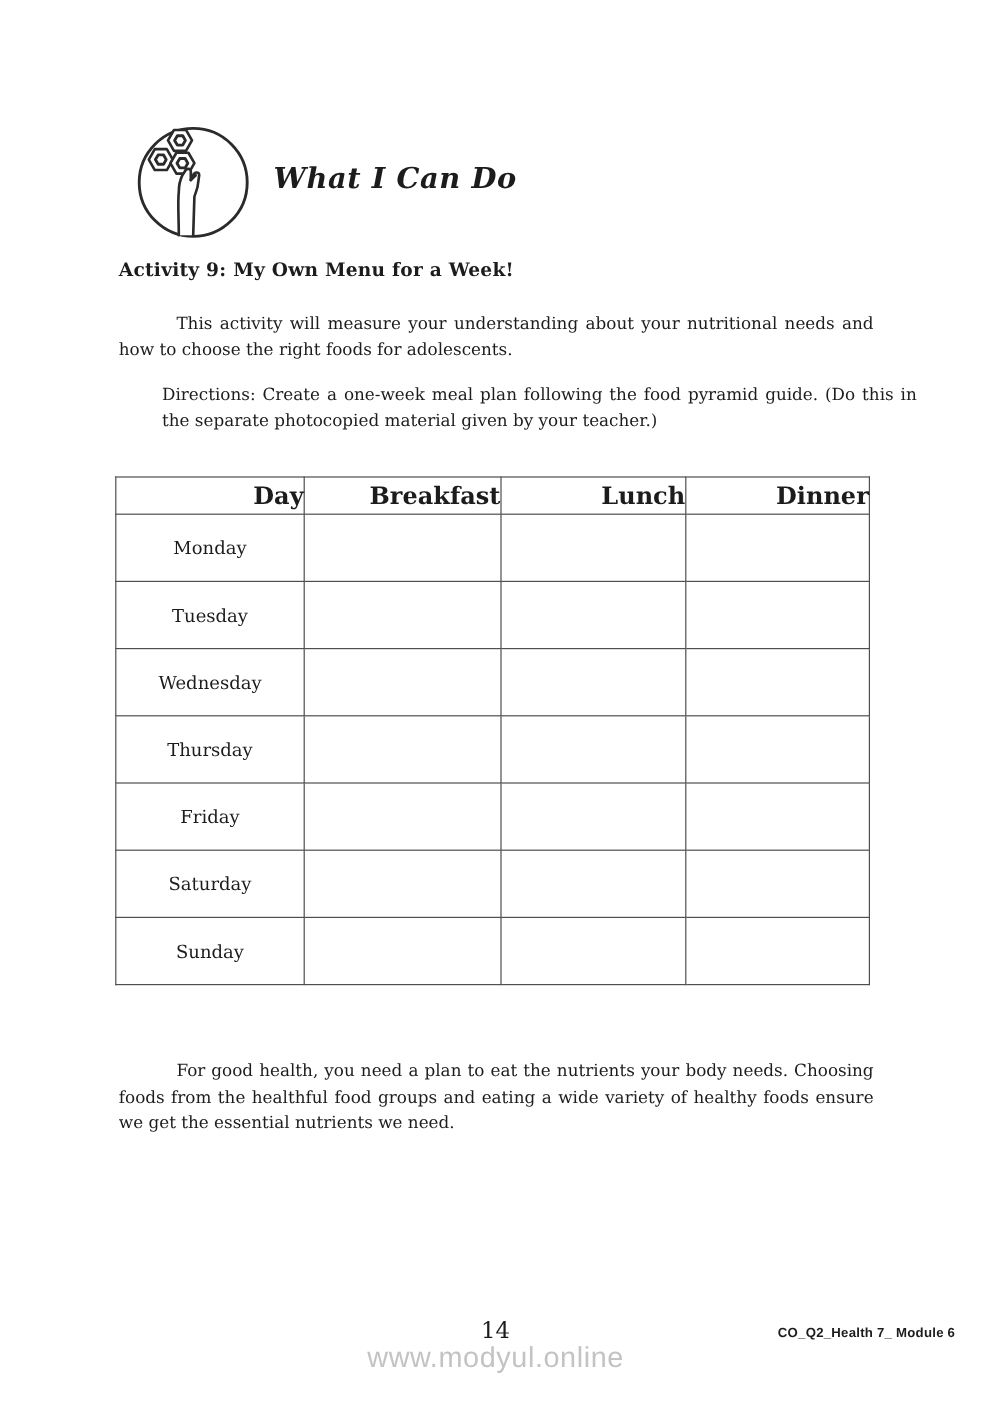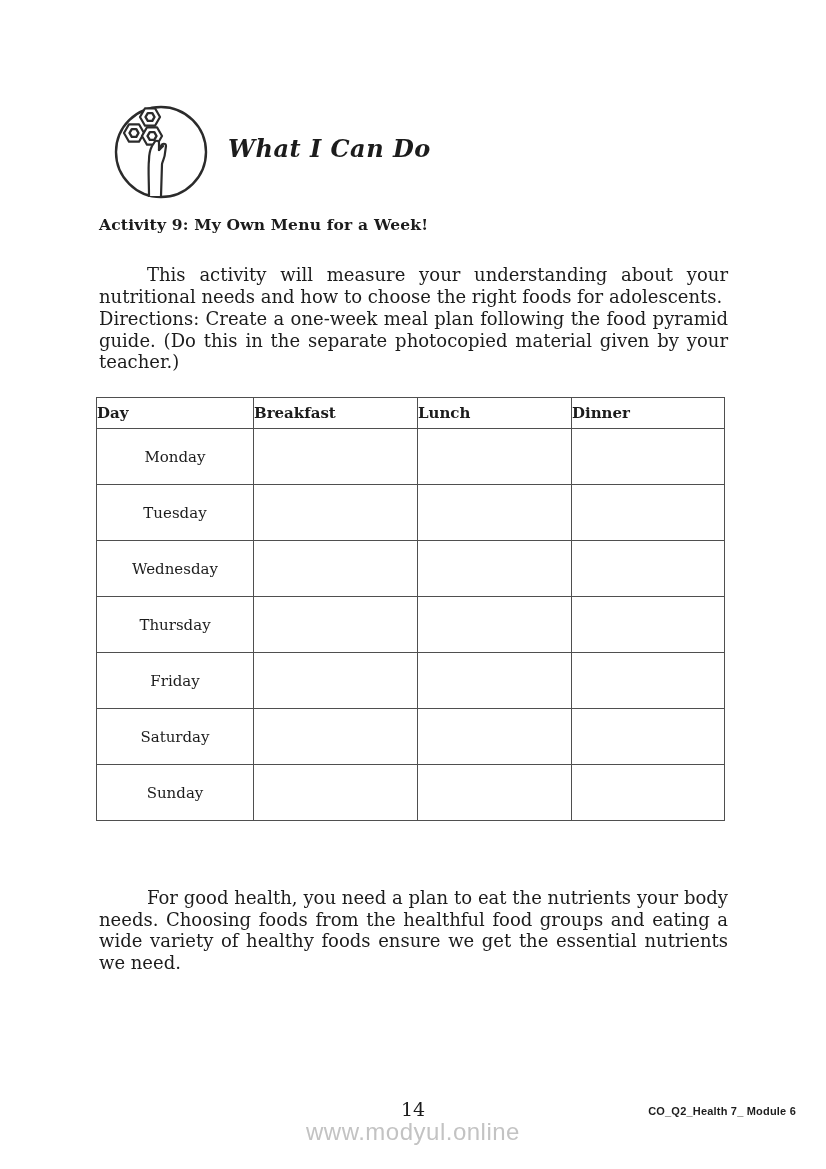--- a/index.html
+++ b/index.html
@@ -17,32 +17,32 @@
 
   
   .banner-icon{position:absolute;left:112px;top:102px;width:98px;height:98px;}
   .page-title{
     position:absolute;left:228px;top:134px;
     font-size:24px;font-weight:bold;font-style:italic;letter-spacing:0.5px;
   }
 
   
   .activity-heading{position:absolute;left:99px;top:215px;font-size:15.5px;font-weight:bold;letter-spacing:0.2px;}
-  .para{position:absolute;left:99px;width:629px;font-size:18px;line-height:21.5px;text-align:justify;}
+  .para{position:absolute;left:99px;width:629px;font-size:14px;line-height:21.5px;text-align:justify;}
   .intro{top:246px;text-indent:48px;}
-  .directions{top:290px;}
+  .directions{top:305px;margin-left:36px;}
   .closing{top:869px;text-indent:48px;}
 
   
   .meal-table{
     position:absolute;left:96px;top:397px;width:628px;
     border-collapse:collapse;table-layout:fixed;
   }
   .meal-table th,.meal-table td{border:1px solid var(--border-color);padding:0;}
-  .meal-table th{height:30px;font-size:15px;font-weight:bold;text-align:left;font-family:inherit;}
+  .meal-table th{height:30px;font-size:20px;font-weight:bold;text-align:right;font-family:inherit;}
   .meal-table td{height:55px;margin-left:11px;}
   .meal-table td.day-cell{font-size:15px;text-align:center;vertical-align:middle;}
   .col-day{width:157px;}
   .col-breakfast{width:164px;}
   .col-lunch{width:154px;}
   .col-dinner{width:153px;}
 
   
   .footer-page-number{position:absolute;left:0;top:1098px;width:826px;text-align:center;font-size:19px;}
   .footer-watermark{

